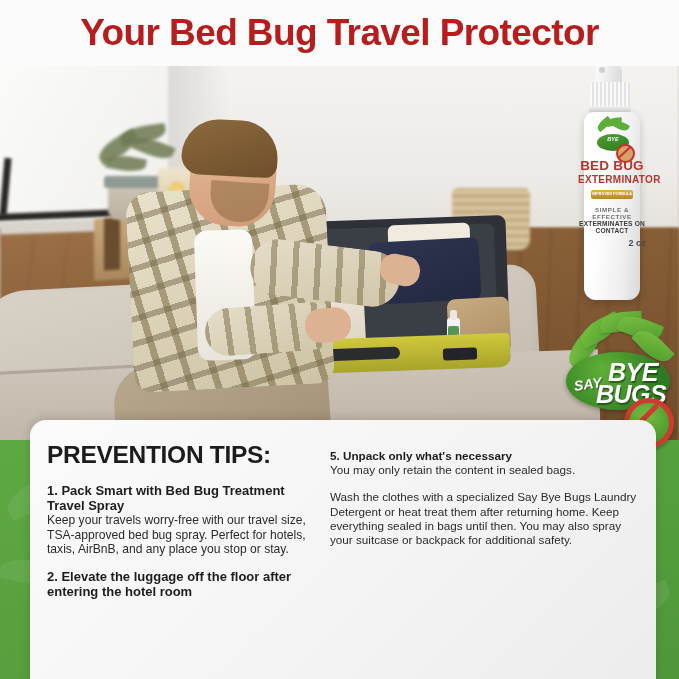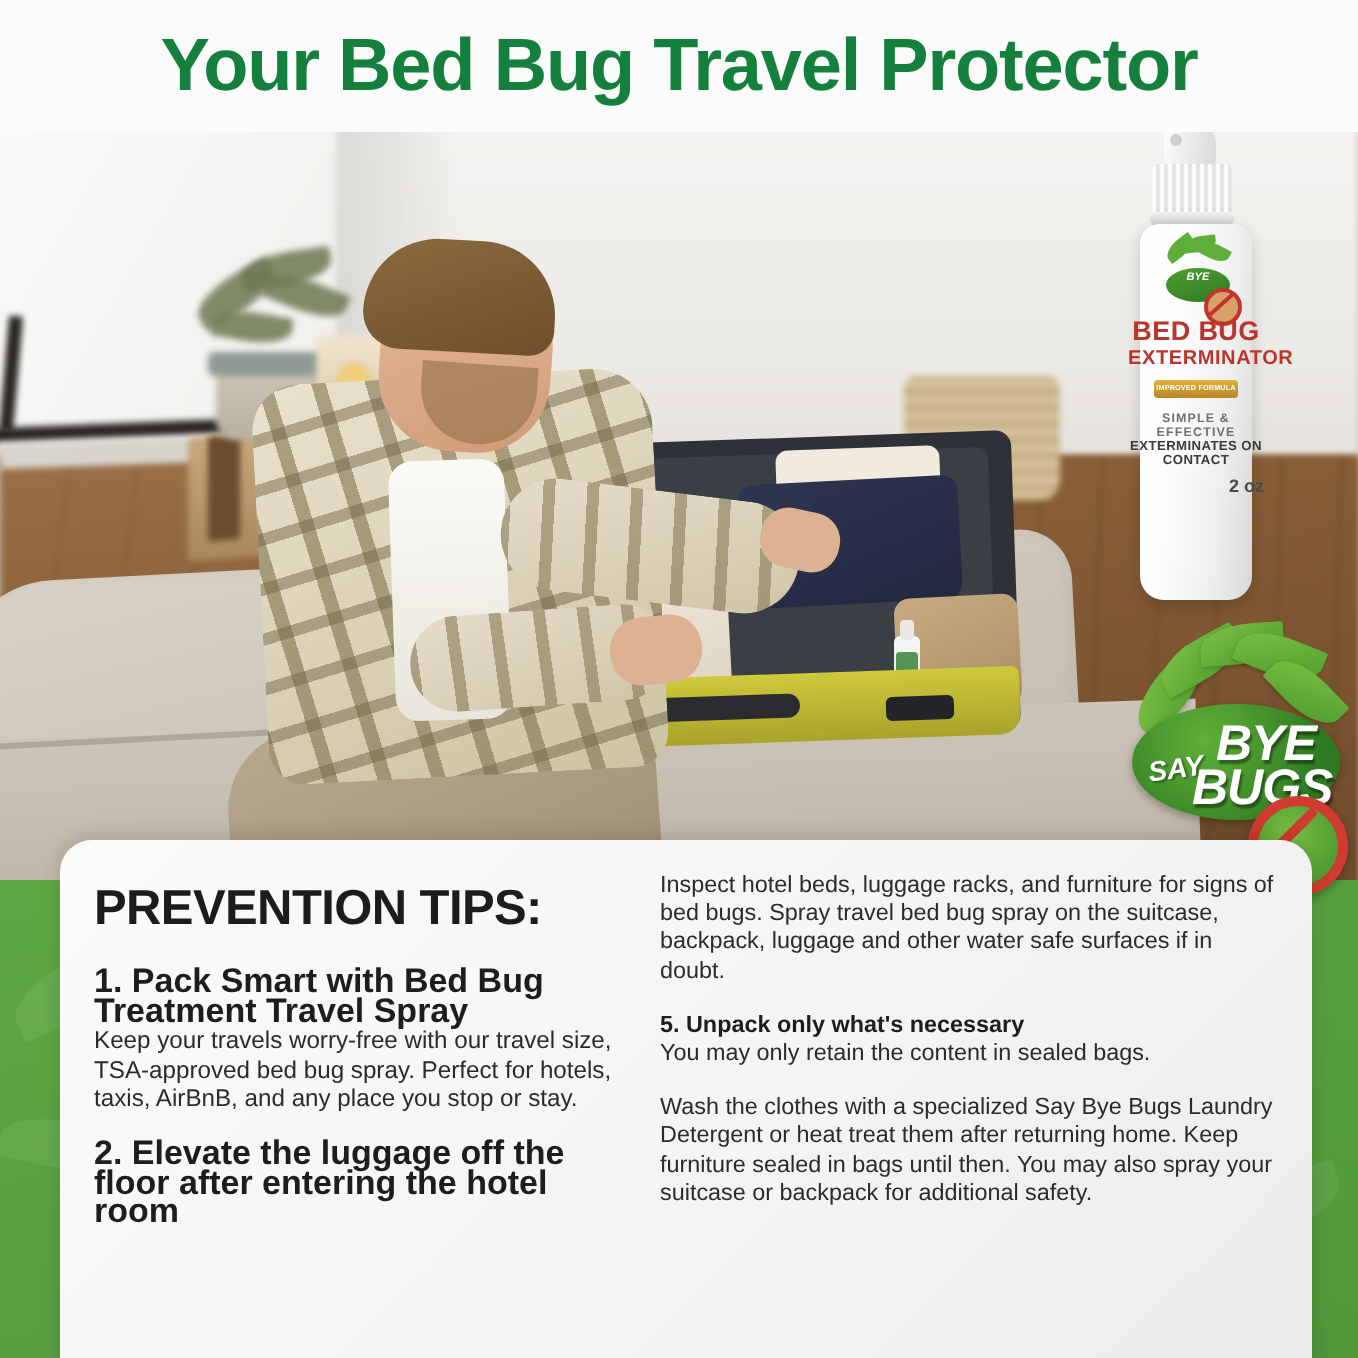--- a/index.html
+++ b/index.html
@@ -12,21 +12,21 @@
   #root{position:absolute;inset:0;width:679px;height:679px;overflow:hidden;background:#fff;}
 
   
   .header{
     position:absolute;left:0;top:0;width:679px;height:66px;
     background:#fbfbfb;z-index:40;
     display:flex;align-items:center;justify-content:center;
   }
   .header-title{
     font-size:37px;font-weight:700;letter-spacing:-0.6px;
-    color:#15803d;white-space:nowrap;
+    color:#b91c1c;white-space:nowrap;
     font-family:"Liberation Sans", sans-serif;
   }
 
   
   .photo{
     position:absolute;left:0;top:60px;width:679px;height:400px;overflow:hidden;z-index:5;
     background:#cfc6bb;
   }
   
   .wall{position:absolute;left:0;top:0;width:679px;height:175px;
@@ -143,21 +143,21 @@
   .greenbg{
     position:absolute;left:0;top:440px;width:679px;height:239px;z-index:6;
     background:
       radial-gradient(circle at 10% 60%,rgba(120,190,80,.55) 0 26%,rgba(0,0,0,0) 60%),
       radial-gradient(circle at 92% 75%,rgba(110,185,75,.55) 0 28%,rgba(0,0,0,0) 62%),
       linear-gradient(170deg,#3f8f33 0%,#357f2c 45%,#2b6d25 100%);
   }
   .greenbg-leaf{position:absolute;background:rgba(255,255,255,.07);border-radius:60% 4% 60% 4%;}
 
   
-  .bottle{position:absolute;left:564px;top:62px;width:72px;height:240px;z-index:30;}
+  .bottle{position:absolute;left:578px;top:62px;width:72px;height:240px;z-index:30;}
   .bottle-nozzle{position:absolute;left:18px;top:0;width:26px;height:22px;
     background:linear-gradient(100deg,#fdfdfd,#d9d9d9);border-radius:4px 10px 4px 4px;}
   .bottle-nozzle-hole{position:absolute;left:21px;top:5px;width:6px;height:6px;
     background:#cfcfcf;border-radius:50%;}
   .bottle-collar{position:absolute;left:12px;top:20px;width:40px;height:26px;
     background:repeating-linear-gradient(90deg,#fafafa 0 2px,#e3e3e3 2px 4px);
     border-radius:3px;}
   .bottle-ring{position:absolute;left:11px;top:44px;width:42px;height:7px;
     background:linear-gradient(180deg,#f2f2f2,#cdcdcd);border-radius:3px;}
   .bottle-body{position:absolute;left:6px;top:50px;width:56px;height:188px;
@@ -216,21 +216,21 @@
     overflow:hidden;
   }
   .panel-inner{position:absolute;left:0;top:0;width:626px;height:273px;display:flex;}
   .col-left{width:290px;padding:21px 0 0 17px;box-sizing:border-box;}
   .col-right{width:336px;padding:16px 16px 0 10px;box-sizing:border-box;}
   .tips-head{
     font-size:24.5px;font-weight:700;color:#1c1c1c;letter-spacing:-.3px;
     margin:0 0 15px 0;font-family:"Liberation Sans", sans-serif;
   }
   .tip{margin-bottom:13px;}
-  .tip-t{font-size:17px;font-weight:700;color:#1d1d1d;line-height:14.6px;margin:0;}
+  .tip-t{font-size:13px;font-weight:700;color:#1d1d1d;line-height:14.6px;margin:0;}
   .tip-b{font-size:12.1px;font-weight:400;color:#2b2b2b;line-height:14.6px;margin:0;}
   .col-right .tip-t{font-size:11.7px;line-height:14.2px;}
   .col-right .tip-b{font-size:11.7px;line-height:14.2px;}
 </style>
 </head>
 <body>
 
 <div id="root">
 
   <div class="header">
@@ -348,29 +348,28 @@
           <p class="tip-b">Keep your travels worry-free with our travel size, TSA-approved bed bug spray. Perfect for hotels, taxis, AirBnB, and any place you stop or stay.</p>
         </div>
 
         <div class="tip">
           <p class="tip-t">2. Elevate the luggage off the floor after entering the hotel room</p>
         </div>
       </div>
 
       <div class="col-right">
         <div class="tip">
-          <p class="tip-b">Inspect hotel beds, luggage racks, and furniture for signs of bed bugs. Spray travel bed bug spray on the suitcase, backpack, luggage and other water safe surfaces if in doubt.</p>
         </div>
 
         <div class="tip">
           <p class="tip-t">5. Unpack only what's necessary</p>
           <p class="tip-b">You may only retain the content in sealed bags.</p>
         </div>
 
         <div class="tip">
-          <p class="tip-b">Wash the clothes with a specialized Say Bye Bugs Laundry Detergent or heat treat them after returning home. Keep furniture sealed in bags until then. You may also spray your suitcase or backpack for additional safety.</p>
+          <p class="tip-b">Wash the clothes with a specialized Say Bye Bugs Laundry Detergent or heat treat them after returning home. Keep everything sealed in bags until then. You may also spray your suitcase or backpack for additional safety.</p>
         </div>
       </div>
 
     </div>
   </div>
 
 </div>
 
 </body></html>

